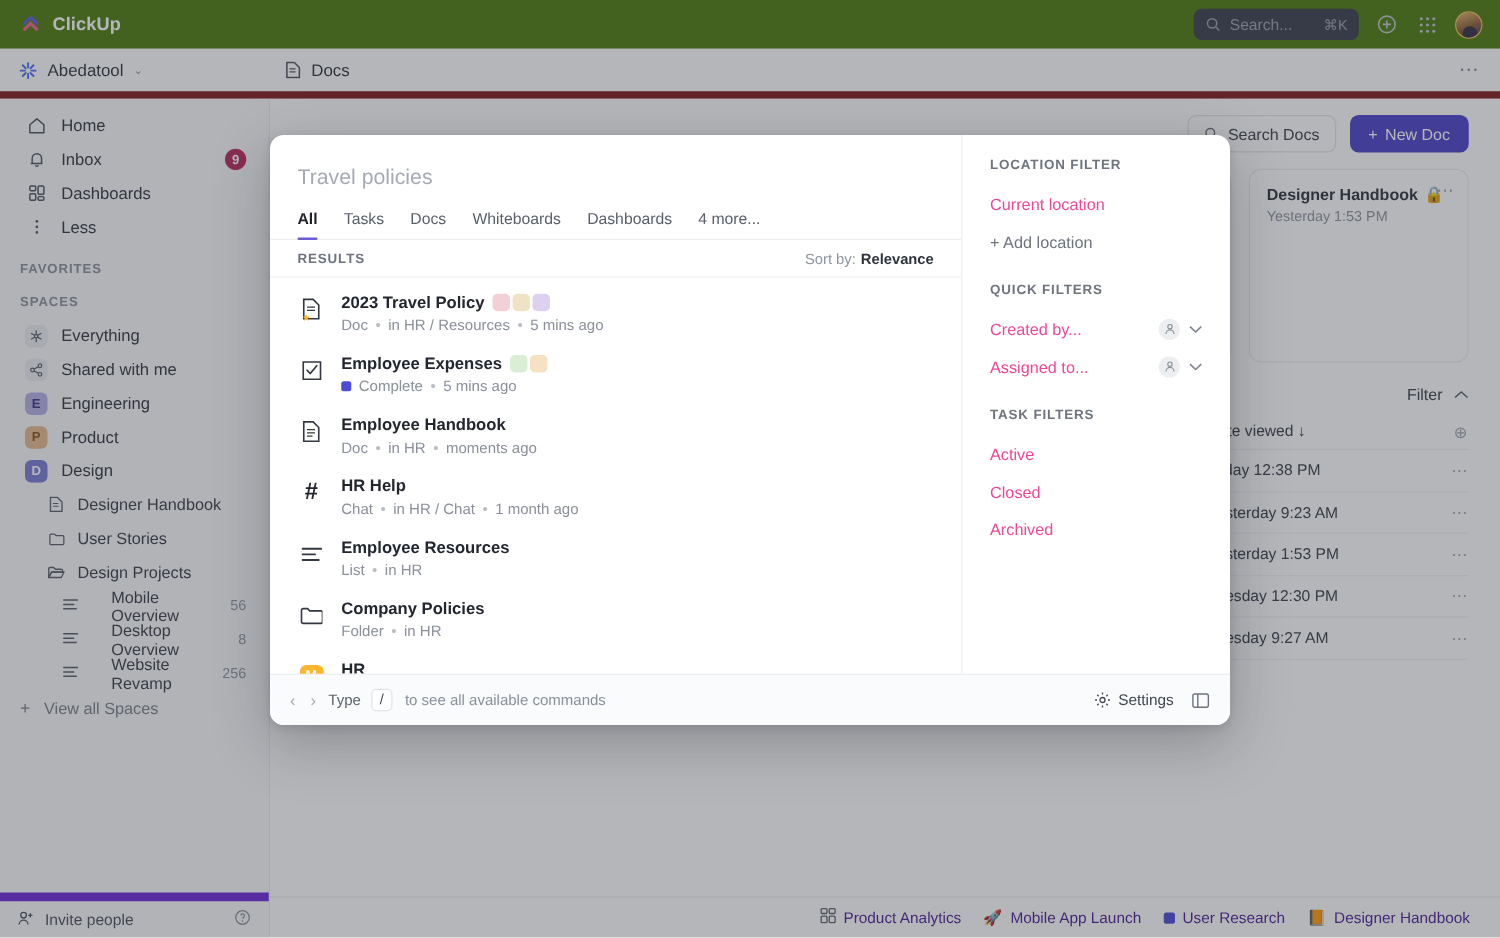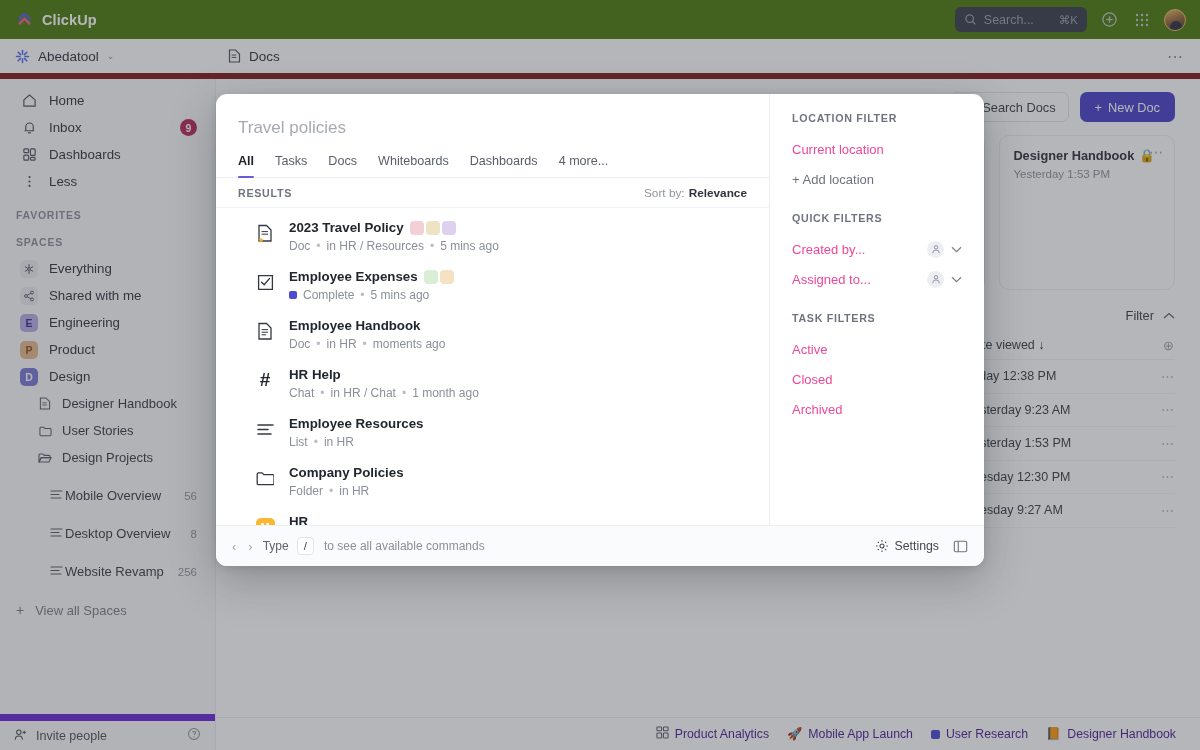--- a/index.html
+++ b/index.html
@@ -80,22 +80,22 @@
     font-size:10.5px;font-weight:bold;flex:0 0 18px;
   }
   .sq.ico { background:#eceef3; color:#555b68; }
   .sub-item {
     display:flex; align-items:center; gap:10px;
     height:27px; padding:0 12px 0 32px; margin:0 6px; border-radius:6px;
     font-size:13px; color:#3a3e47; cursor:pointer;
   }
   .sub-item .sic { width:14px;height:14px;display:flex;align-items:center;justify-content:center;color:#5a5f6b;flex:0 0 14px; }
   .leaf-item {
-    display:flex; align-items:center; gap:2px;
-    height:27px; padding:0 12px 0 44px; margin:11px 6px; border-radius:6px;
+    display:flex; align-items:center; gap:26px;
+    height:27px; padding:0 12px 0 44px; margin:0 6px; border-radius:6px;
     font-size:13px; color:#3a3e47; cursor:pointer;
   }
   .leaf-item .cnt { margin-left:auto; font-size:11.5px; color:#9096a1; }
   .viewall { display:flex; align-items:center; gap:11px; height:28px; padding-left:16px; font-size:13px; color:#7b8089; cursor:pointer; }
   .side-foot {
     height:36px; border-top:7px solid #6d28d9; display:flex; align-items:center;
     gap:8px; padding:0 14px; font-size:12.5px; color:#4e535e;
   }
   .side-foot .help { margin-left:auto; color:#8a8f9a; }
 
@@ -157,21 +157,21 @@
   }
   .dock-item { display:flex; align-items:center; gap:6px; font-size:12.3px; color:#4c1d95; cursor:pointer; }
 
   
   .backdrop {
     position:absolute; inset:0; background:rgba(50,54,62,.36); z-index:40;
   }
 
   
   .modal {
-    position:absolute; left:216px; top:94px; width:768px; height:472px;
+    position:absolute; left:216px; top:108px; width:768px; height:472px;
     background:#ffffff; border-radius:11px; z-index:50;
     box-shadow:0 14px 46px rgba(20,22,30,.26), 0 2px 8px rgba(20,22,30,.12);
     display:flex; flex-direction:column; overflow:hidden;
   }
   .modal-body { display:flex; flex:1; min-height:0; }
   .modal-left { width:553px; display:flex; flex-direction:column; min-height:0; }
   .modal-right { flex:1; border-left:1px solid #eeeff2; padding:18px 0 0 22px; }
 
   .m-query { font-size:17px; color:#a6aab3; padding:24px 22px 0; }
   .m-tabs { display:flex; align-items:flex-end; gap:21px; padding:16px 22px 0; border-bottom:1px solid #eeeff2; }
@@ -182,21 +182,21 @@
     background:#6a5bd6; border-radius:2px;
   }
   .m-results-bar {
     display:flex; align-items:center; height:30px; padding:0 22px;
     border-bottom:1px solid #f1f2f5;
   }
   .m-results-lbl { font-size:10.7px; font-weight:bold; letter-spacing:.7px; color:#6e737e; }
   .m-sort { margin-left:auto; font-size:11.8px; color:#8e939d; }
   .m-sort b { color:#2f333c; font-weight:bold; margin-left:4px; }
 
-  .m-list { flex:1; overflow:hidden; padding-top:4px;padding-left:16px; }
+  .m-list { flex:1; overflow:hidden; padding-top:4px; }
   .m-row { display:flex; align-items:flex-start; gap:13px; padding:8px 22px; cursor:pointer; }
   .m-ric {
     width:22px; height:26px; flex:0 0 22px; display:flex; align-items:center; justify-content:center;
     color:#343841; position:relative;
   }
   .m-rtitle { font-size:13.3px; color:#22262e; font-weight:bold; display:flex; align-items:center; gap:6px; }
   .m-rmeta { font-size:12px; color:#8a8f99; margin-top:4px; display:flex; align-items:center; gap:6px; }
   .m-rmeta .sep { color:#b9bdc5; }
   .m-status-dot { width:8px; height:8px; border-radius:2px; background:#4b4bd4; display:inline-block; }
   .emoji-av { display:inline-flex; gap:2px; }

